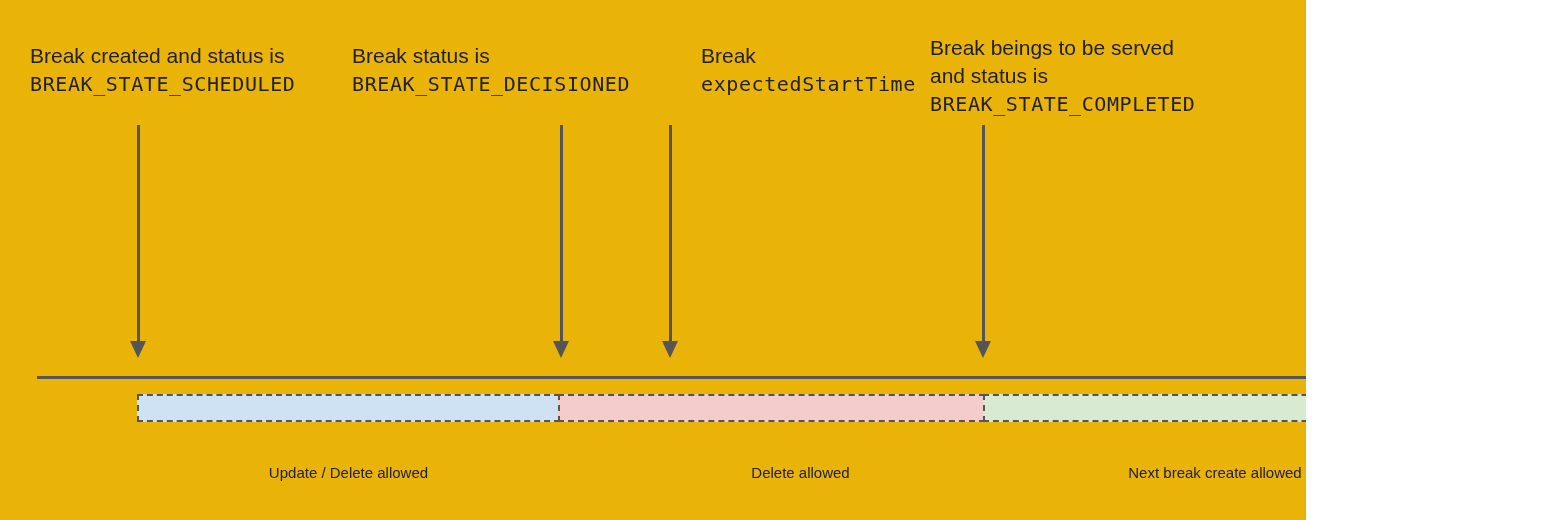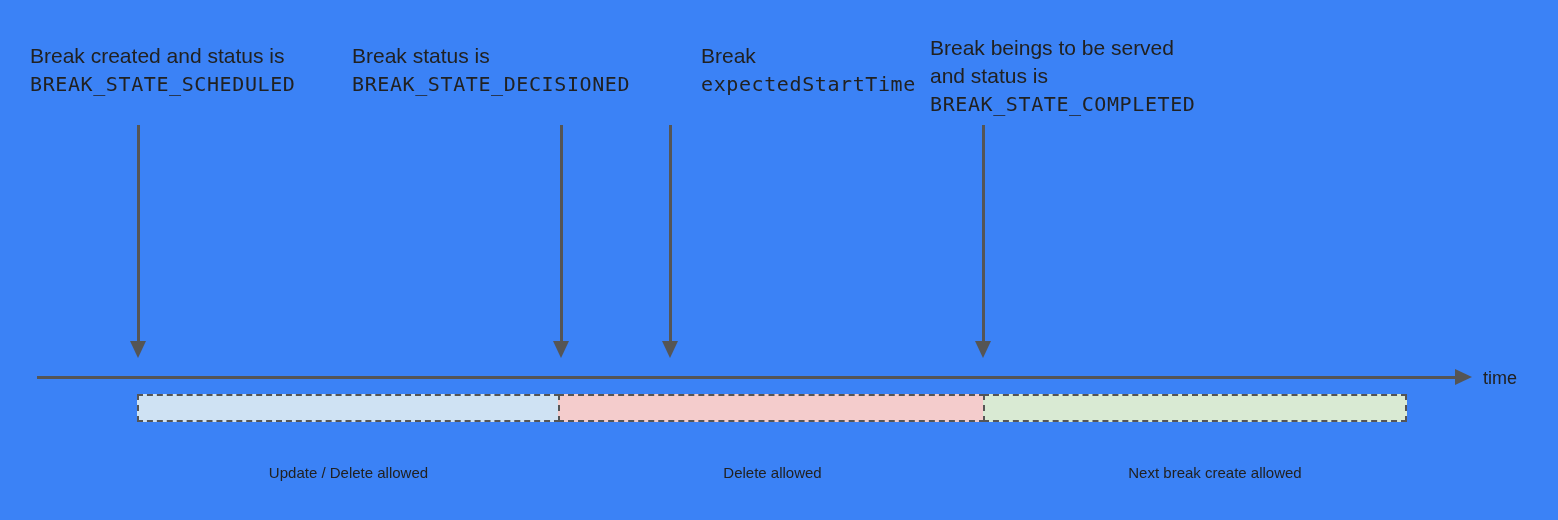--- a/index.html
+++ b/index.html
@@ -2,23 +2,23 @@
 <html><head>
 <meta charset="utf-8">
 <style>
   html, body {
     margin: 0;
     padding: 0;
     background: #ffffff;
   }
   .canvas {
     position: relative;
-    width: 1558px;
+    width: 1306px;
     height: 520px;
-    background: #3b82f6;
+    background: #eab308;
     font-family: "Liberation Sans", "DejaVu Sans", sans-serif;
     color: #212121;
     overflow: hidden;
   }
   
   .annotation {
     position: absolute;
     white-space: nowrap;
   }
   .ann-line {
@@ -109,21 +109,21 @@
   .seg-green { width: 424px; }
   
   .seg-label {
     position: absolute;
     top: 459px;
     font-size: 15px;
     line-height: 28px;
     text-align: center;
   }
   .seg-label.l1 { left: 137px;  width: 423px; }
-  .seg-label.l2 { left: 560px;  width: 425px; }
+  .seg-label.l2 { left: 588px;  width: 425px; }
   .seg-label.l3 { left: 985px;  width: 460px; }
 </style>
 </head>
 <body>
 
 <div class="canvas">
 
   <div class="annotation" style="left:30px; top:42px;">
     <div class="ann-line">Break created and status is</div>
     <div class="ann-line mono">BREAK_STATE_SCHEDULED</div>

